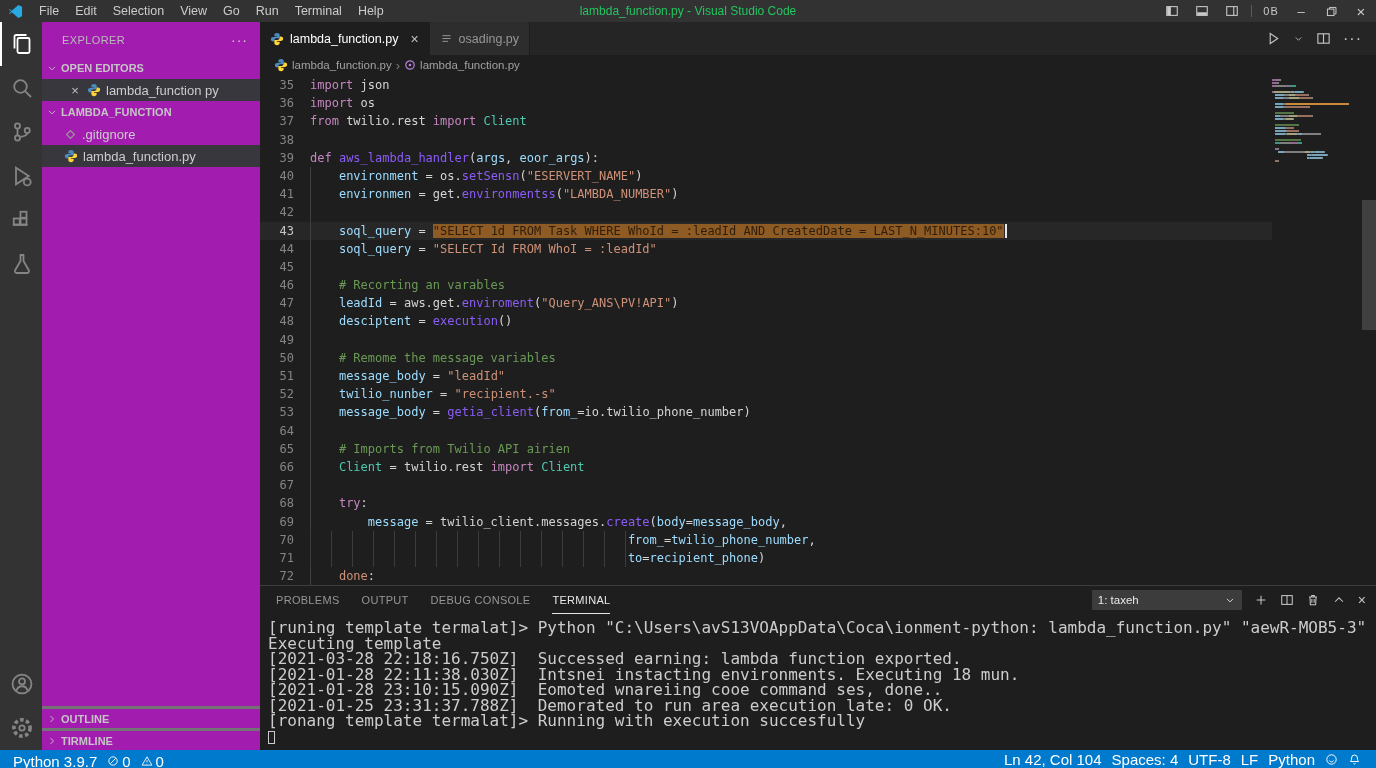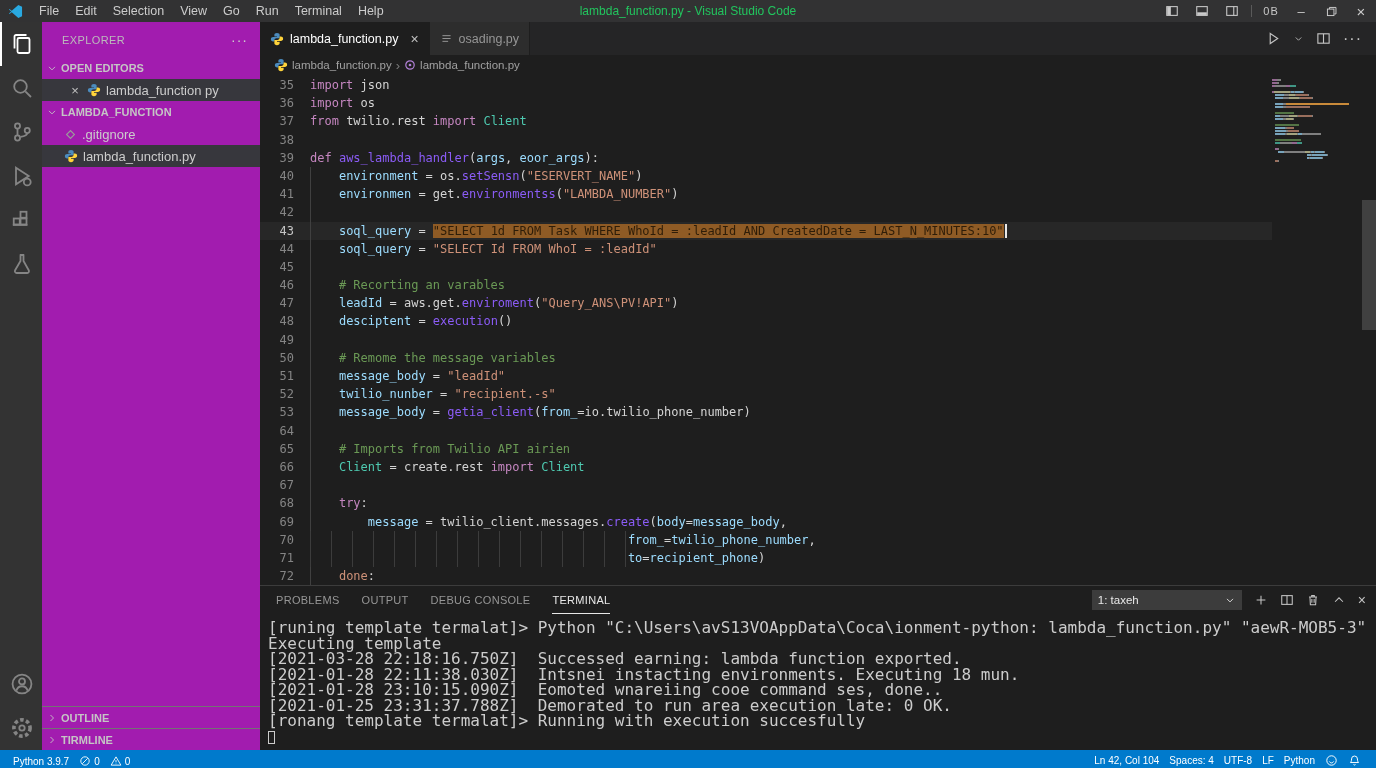--- a/index.html
+++ b/index.html
@@ -32,21 +32,21 @@
   #sidebar { width:218px; background:#a21caf; color:#cccccc; display:flex; flex-direction:column; font-size:13px; }
   #sidebar-header { height:35px; display:flex; align-items:center; padding:0 12px 0 20px; }
   #sidebar-title { font-size:11px; color:#bbbbbb; letter-spacing:.4px; }
   #sidebar-actions { margin-left:auto; color:#cccccc; font-size:14px; letter-spacing:1px; cursor:pointer; }
   .sec-header { height:22px; display:flex; align-items:center; gap:3px; padding-left:4px;
     font-size:11px; font-weight:bold; color:#c5c5c5; cursor:pointer; }
   .tree-row { height:22px; display:flex; align-items:center; gap:5px; padding-left:22px; cursor:pointer; color:#cccccc; }
   .tree-row.selected { background:#37373d; }
   .tree-row .close-x { color:#c0c0c0; font-size:13px; width:14px; text-align:center; }
   #sidebar-spacer { flex:1; }
-  .bottom-sec { border-top:1px solid #737373; }
+  .bottom-sec { border-top:3px solid #737373; }
 
   
   #editor-region { flex:1; display:flex; flex-direction:column; min-width:0; }
 
   
   #tabbar { height:33px; background:#252526; display:flex; align-items:stretch; }
   .tab { display:flex; align-items:center; gap:6px; padding:0 10px; font-size:12.5px;
     color:#969696; background:#2d2d2d; border-right:1px solid #1e1e1e; cursor:pointer; }
   .tab.active { background:#1e1e1e; color:#ffffff; }
   .tab .tab-close { font-size:14px; margin-left:6px; color:#c0c0c0; }
@@ -92,22 +92,22 @@
   .panel-tab.active { color:#e7e7e7; border-bottom:1px solid #e7e7e7; }
   #panel-right { margin-left:auto; display:flex; align-items:center; gap:12px; color:#c5c5c5; }
   #terminal-select { background:#3c3c3c; color:#e8e8e8; font-size:11.5px; height:20px; width:150px;
     display:flex; align-items:center; padding:0 6px; justify-content:space-between; cursor:pointer; }
   #terminal-content { flex:1; padding:6px 0 0 8px; font-family:"DejaVu Sans Mono","Liberation Mono",monospace;
     font-size:16px; color:#cccccc; overflow:hidden; }
   .term-line { height:15.5px; line-height:15.5px; white-space:pre; }
   .term-cursor { display:inline-block; width:7px; height:13px; border:1px solid #cccccc; vertical-align:middle; }
 
   
-  #statusbar { height:18px; background:#007acc; color:#ffffff; display:flex; align-items:flex-start;
-    font-size:10px; padding:4px 10px 0 8px; }
+  #statusbar { height:18px; background:#007acc; color:#ffffff; display:flex; align-items:flex-end;
+    font-size:15px; padding:4px 10px 0 8px; }
   .sb-item { display:flex; align-items:center; gap:3px; padding:0 5px; height:100%; cursor:pointer; }
   #sb-right { margin-left:auto; display:flex; align-items:center; }
 </style>
 </head>
 <body>
 
 <div id="titlebar">
   <span id="vscode-logo" class="icon">
       <svg width="15" height="15" viewBox="0 0 16 16">
         <path d="M11 1 4 7.2 1.6 5.4 1 5.9 3.4 8 1 10.1l.6.5L4 8.8 11 15l4-2V3z" fill="#29a9e1"></path>
@@ -382,21 +382,21 @@
           <div class="code-line"><span class="gutter">46</span><span class="lcontent"><span class="guide"></span><span class="tok-p">    </span><span class="tok-c"># Recorting an varables</span></span></div>
           <div class="code-line"><span class="gutter">47</span><span class="lcontent"><span class="guide"></span><span class="tok-p">    </span><span class="tok-v">leadId</span><span class="tok-p"> = aws.get.</span><span class="tok-f">enviroment</span><span class="tok-p">(</span><span class="tok-s">"Query_ANS\PV!API"</span><span class="tok-p">)</span></span></div>
           <div class="code-line"><span class="gutter">48</span><span class="lcontent"><span class="guide"></span><span class="tok-p">    </span><span class="tok-v">desciptent</span><span class="tok-p"> = </span><span class="tok-f">execution</span><span class="tok-p">()</span></span></div>
           <div class="code-line"><span class="gutter">49</span><span class="lcontent"><span class="guide"></span></span></div>
           <div class="code-line"><span class="gutter">50</span><span class="lcontent"><span class="guide"></span><span class="tok-p">    </span><span class="tok-c"># Remome the message variables</span></span></div>
           <div class="code-line"><span class="gutter">51</span><span class="lcontent"><span class="guide"></span><span class="tok-p">    </span><span class="tok-v">message_body</span><span class="tok-p"> = </span><span class="tok-s">"leadId"</span></span></div>
           <div class="code-line"><span class="gutter">52</span><span class="lcontent"><span class="guide"></span><span class="tok-p">    </span><span class="tok-v">twilio_nunber</span><span class="tok-p"> = </span><span class="tok-s">"recipient.-s"</span></span></div>
           <div class="code-line"><span class="gutter">53</span><span class="lcontent"><span class="guide"></span><span class="tok-p">    </span><span class="tok-v">message_body</span><span class="tok-p"> = </span><span class="tok-f">getia_client</span><span class="tok-p">(</span><span class="tok-v">from_</span><span class="tok-p">=io.twilio_phone_number)</span></span></div>
           <div class="code-line"><span class="gutter">64</span><span class="lcontent"><span class="guide"></span></span></div>
           <div class="code-line"><span class="gutter">65</span><span class="lcontent"><span class="guide"></span><span class="tok-p">    </span><span class="tok-c"># Imports from Twilio API airien</span></span></div>
-          <div class="code-line"><span class="gutter">66</span><span class="lcontent"><span class="guide"></span><span class="tok-p">    </span><span class="tok-t">Client</span><span class="tok-p"> = create.rest </span><span class="tok-k">import</span><span class="tok-t"> Client</span></span></div>
+          <div class="code-line"><span class="gutter">66</span><span class="lcontent"><span class="guide"></span><span class="tok-p">    </span><span class="tok-t">Client</span><span class="tok-p"> = twilio.rest </span><span class="tok-k">import</span><span class="tok-t"> Client</span></span></div>
           <div class="code-line"><span class="gutter">67</span><span class="lcontent"><span class="guide"></span></span></div>
           <div class="code-line"><span class="gutter">68</span><span class="lcontent"><span class="guide"></span><span class="tok-p">    </span><span class="tok-k">try</span><span class="tok-p">:</span></span></div>
           <div class="code-line"><span class="gutter">69</span><span class="lcontent"><span class="guide"></span><span class="tok-p">        </span><span class="tok-v">message</span><span class="tok-p"> = twilio_client.messages.</span><span class="tok-f">create</span><span class="tok-p">(</span><span class="tok-v">body</span><span class="tok-p">=</span><span class="tok-v">message_body</span><span class="tok-p">,</span></span></div>
           <div class="code-line"><span class="gutter">70</span><span class="lcontent"><span class="mguide"></span><span class="tok-p">                                            </span><span class="tok-v">from_</span><span class="tok-p">=</span><span class="tok-v">twilio_phone_number</span><span class="tok-p">,</span></span></div>
           <div class="code-line"><span class="gutter">71</span><span class="lcontent"><span class="mguide"></span><span class="tok-p">                                            </span><span class="tok-v">to</span><span class="tok-p">=</span><span class="tok-v">recipient_phone</span><span class="tok-p">)</span></span></div>
           <div class="code-line"><span class="gutter">72</span><span class="lcontent"><span class="guide"></span><span class="tok-p">    </span><span class="tok-d">done</span><span class="tok-p">:</span></span></div>
         </div>
       <div id="minimap">
           <div class="mm-line">
             <span class="mm-seg" style="width: 4.8px; background: rgb(197, 134, 192); opacity: 0.7;"></span>

